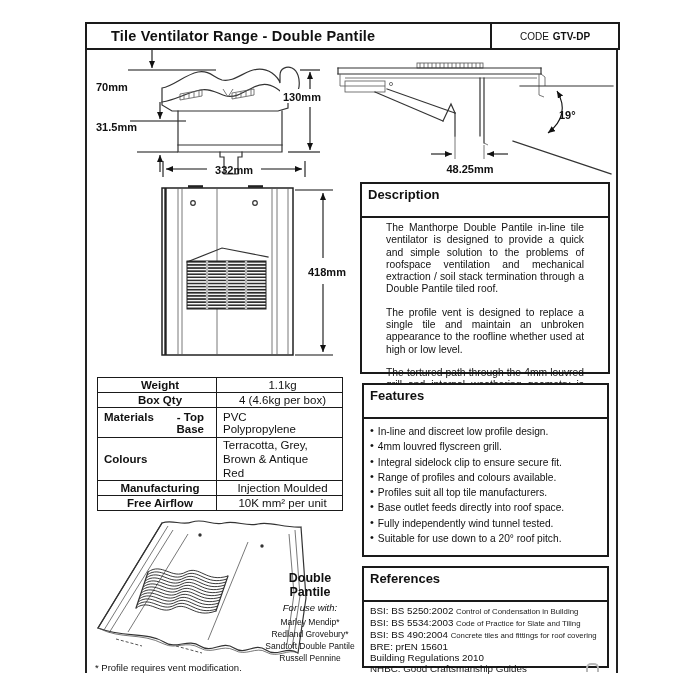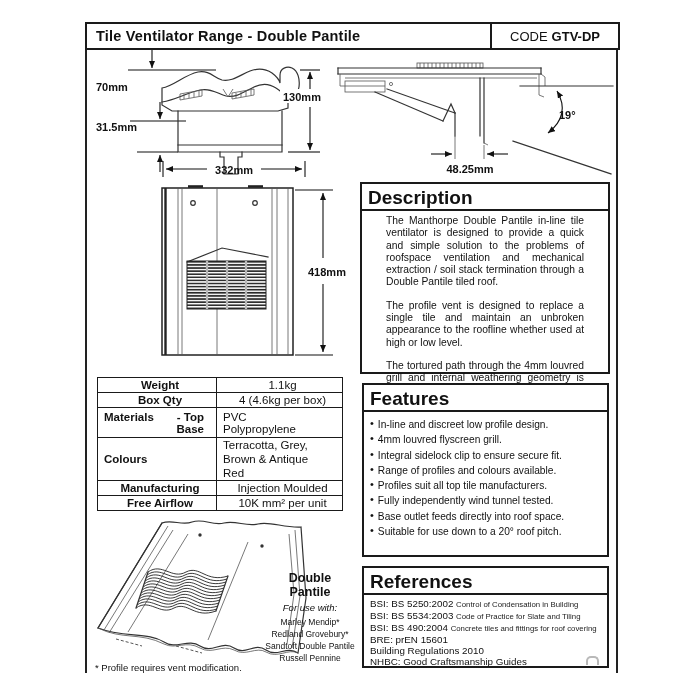--- a/index.html
+++ b/index.html
@@ -8,28 +8,28 @@
     font-family:"Liberation Sans","DejaVu Sans",sans-serif;color:#111;
     overflow:hidden;
   }
   .abs{position:absolute;}
   
   .frame-sides{left:85px;top:45px;width:529px;height:628px;
     border-left:2px solid #222;border-right:2px solid #222;pointer-events:none;}
   
   .hdr{left:85px;top:22px;width:531px;height:24px;border:2px solid #1a1a1a;
     display:flex;align-items:stretch;background:#fff;}
-  .hdr-title{flex:1;display:flex;align-items:center;padding-left:9px;
+  .hdr-title{flex:1;display:flex;align-items:center;padding-left:24px;
     font-weight:bold;font-size:14.5px;letter-spacing:.2px;}
   .hdr-code{width:126px;border-left:2px solid #1a1a1a;display:flex;
-    align-items:center;justify-content:center;font-size:13px;gap:4px;}
+    align-items:center;justify-content:center;font-size:10px;gap:4px;}
   .hdr-code b{font-weight:bold;}
   
   .secbox{border:2px solid #1a1a1a;background:#fff;}
-  .sec-head{font-weight:bold;font-size:19px;padding:3px 6px 0 6px;
+  .sec-head{font-weight:bold;font-size:13px;padding:3px 6px 14px 6px;
     border-bottom:2px solid #1a1a1a;}
   .desc-body{padding:4px 24px;font-size:10.3px;line-height:12.3px;text-align:justify;}
   .desc-body p{margin:0 0 11px 0;}
   .desc-body p:last-child{margin-bottom:0;}
   .feat-body{padding:5px 6px 0 6px;}
   .feat{font-size:10.2px;line-height:15.3px;white-space:nowrap;}
   .feat::before{content:"\2022";font-size:11px;margin-right:4px;position:relative;top:-1px;}
   .ref-body{padding:3px 6px 0 6px;position:relative;}
   .ref-line{font-size:9.8px;line-height:11px;white-space:nowrap;}
   .ref-note{font-size:7.8px;color:#222;}
@@ -231,22 +231,22 @@
 </div>
 
 <div class="abs secbox" style="left:362px;top:383px;width:243px;height:170px;">
   <div class="sec-head">Features</div>
   <div class="feat-body">
     <div class="feat">In-line and discreet low profile design.</div>
     <div class="feat">4mm louvred flyscreen grill.</div>
     <div class="feat">Integral sidelock clip to ensure secure fit.</div>
     <div class="feat">Range of profiles and colours available.</div>
     <div class="feat">Profiles suit all top tile manufacturers.</div>
+    <div class="feat">Base outlet feeds directly into roof space.</div>
     <div class="feat">Fully independently wind tunnel tested.</div>
-    <div class="feat">Base outlet feeds directly into roof space.</div>
     <div class="feat">Suitable for use down to a 20° roof pitch.</div>
   </div>
 </div>
 
 <div class="abs secbox" style="left:362px;top:566px;width:243px;height:98px;">
   <div class="sec-head">References</div>
   <div class="ref-body" style="height:70px;">
     <div class="ref-line"><span>BSI: BS 5250:2002</span> <span class="ref-note">Control of Condensation in Building</span></div>
     <div class="ref-line"><span>BSI: BS 5534:2003</span> <span class="ref-note">Code of Practice for Slate and Tiling</span></div>
     <div class="ref-line"><span>BSI: BS 490:2004</span> <span class="ref-note">Concrete tiles and fittings for roof covering</span></div>

